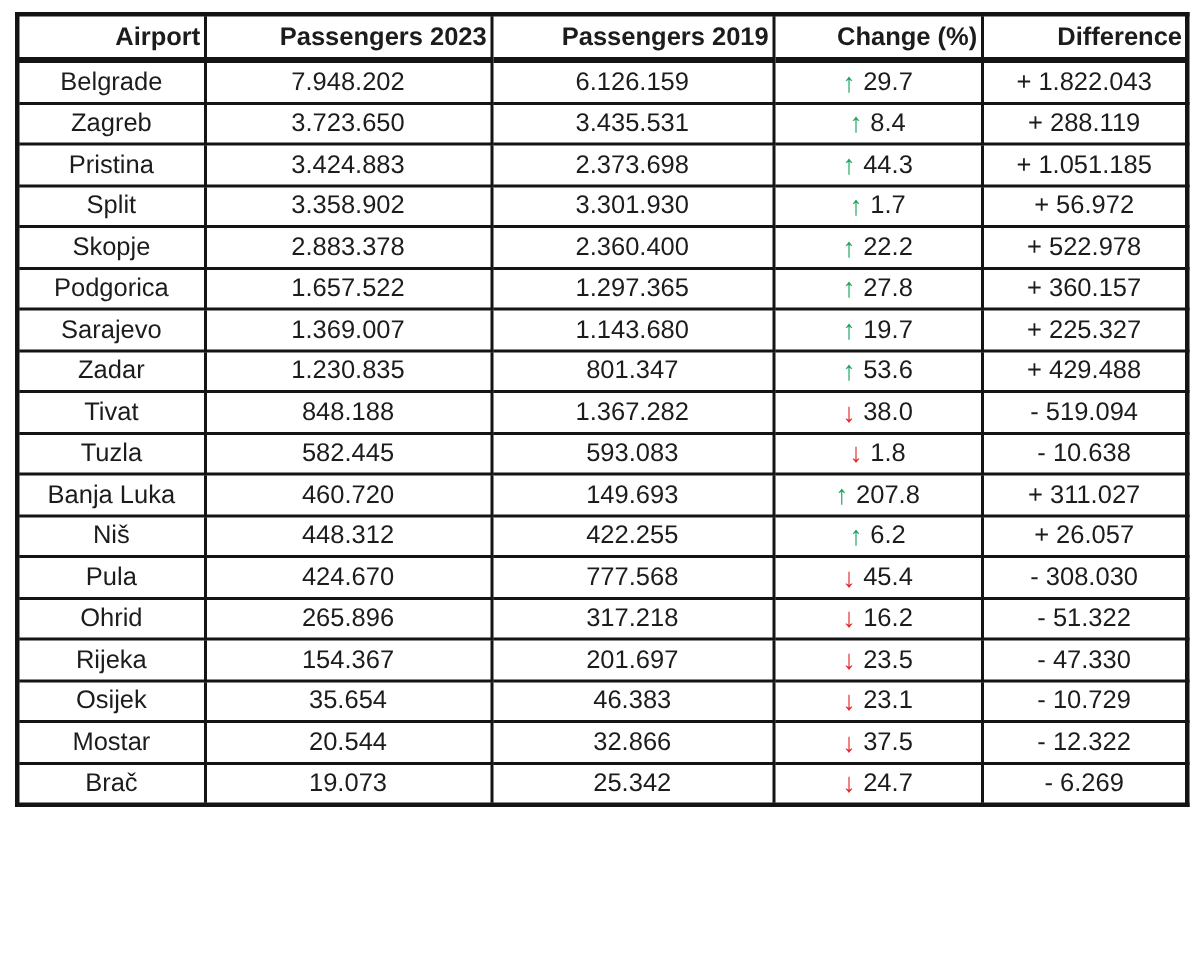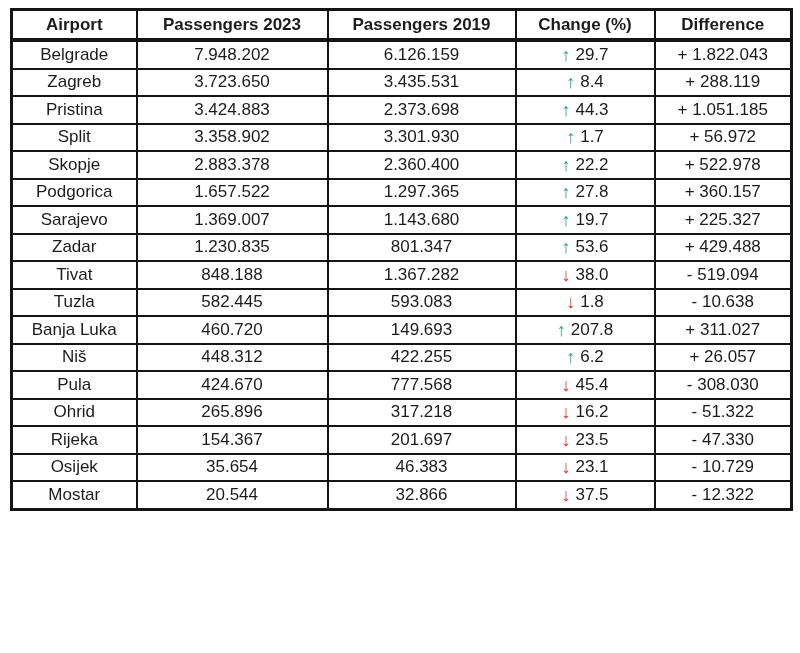--- a/index.html
+++ b/index.html
@@ -31,20 +31,21 @@
     font-size: 17px;
     color: #1c1c1c;
     white-space: nowrap;
     overflow: hidden;
   }
   table.airports th {
     font-weight: bold;
     font-size: 17px;
     border-bottom-width: 4px;
     height: 27px;
+    text-align: right;
   }
   table.airports {
     border: 3px solid #141414;
   }
   td.masked {
     
   }
   .arrow {
     font-weight: bold;
     font-size: 18px;
@@ -188,14 +189,21 @@
         <td><span class="arrow" style="color: rgb(227, 43, 43);">↓</span><span>23.1</span></td>
         <td>- 10.729</td>
       </tr>
       <tr>
         <td>Mostar</td>
         <td>20.544</td>
         <td>32.866</td>
         <td><span class="arrow" style="color: rgb(227, 43, 43);">↓</span><span>37.5</span></td>
         <td>- 12.322</td>
       </tr>
+      <tr>
+        <td>Brač</td>
+        <td>19.073</td>
+        <td>25.342</td>
+        <td><span class="arrow" style="color: rgb(227, 43, 43);">↓</span><span>24.7</span></td>
+        <td>- 6.269</td>
+      </tr>
     </tbody>
 </table>
 
 </body></html>

